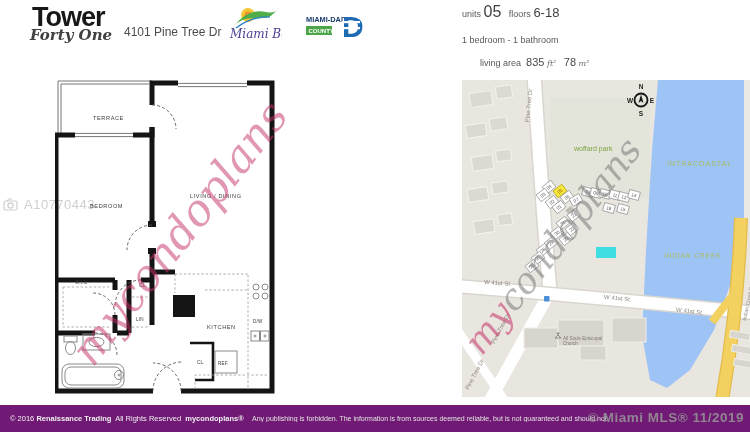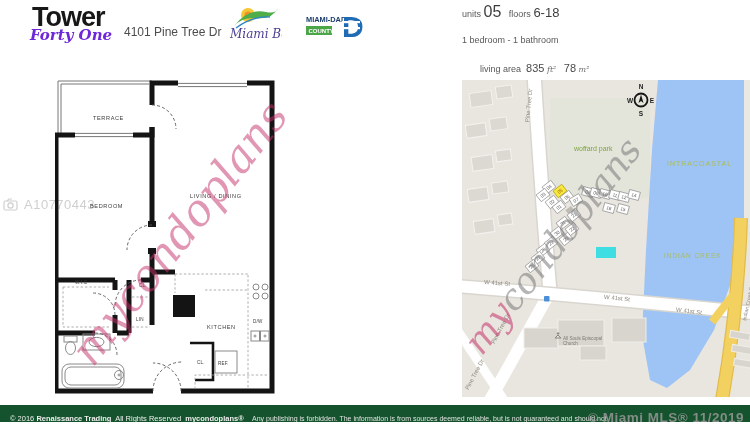--- a/index.html
+++ b/index.html
@@ -3,28 +3,28 @@
 <meta charset="utf-8">
 <style>
   html,body{margin:0;padding:0;}
   body{width:750px;height:432px;position:relative;overflow:hidden;background:#fff;
        font-family:"Liberation Sans",sans-serif;-webkit-font-smoothing:antialiased;}
   .abs{position:absolute;}
 
   
   .logo-tower{left:16px;top:2px;font-weight:900;font-size:27px;letter-spacing:-1px;color:#171717;margin-left:16px;}
   .logo-fortyone{left:30px;top:26px;font-family:"DejaVu Serif",serif;font-style:italic;font-weight:bold;
-                 font-size:15px;color:#6d28d9;}
+                 font-size:15px;color:#404040;}
   .address{left:124px;top:25px;font-size:12px;color:#4c4c4c;}
   .unit-info{left:462px;top:3px;color:#4a4a4a;width:230px;line-height:1.15;}
   .ui-row1{font-size:9px;color:#5a5a5a;}
   .ui-big{font-size:16px;color:#3e3e3e;}
   .ui-mid{font-size:13px;color:#3e3e3e;}
   .ui-row2{font-size:9px;margin-top:14px;color:#585858;}
-  .ui-row3{font-size:9px;margin-top:16px;color:#585858;padding-left:18px;}
+  .ui-row3{font-size:9px;margin-top:10px;color:#585858;padding-left:18px;}
   .ui-num{font-size:11px;color:#4a4a4a;}
   .ui-unit{font-family:"DejaVu Serif",serif;font-style:italic;font-size:8px;color:#6a6a6a;}
 
   
   .photo-id{left:3px;top:197px;display:flex;align-items:center;gap:4px;color:#cfcfcf;}
   .photo-id span{font-size:13px;letter-spacing:.5px;}
 
   
   .plan{left:55px;top:75px;width:220px;height:325px;}
   .plan svg{position:absolute;left:0;top:0;}
@@ -54,21 +54,21 @@
   .ubox.hl{fill:#f8e93e;stroke:#b99a00;}
   .unum{font-size:4.8px;fill:#5c5c5c;text-anchor:middle;font-family:"Liberation Sans",sans-serif;}
   .unum.hlt{fill:#9c5a00;}
   .compass-letter{font-size:6.5px;font-weight:bold;fill:#1e1e1e;text-anchor:middle;font-family:"Liberation Sans",sans-serif;}
   .wm-map{left:-40px;top:146px;width:260px;text-align:center;transform:rotate(-52deg);
           font-family:"DejaVu Serif",serif;font-style:italic;font-size:36px;white-space:nowrap;pointer-events:none;}
   .wm-map .p1{color:rgba(196,48,104,.55);}
   .wm-map .p2{color:rgba(120,120,120,.55);}
 
   
-  .footer{left:0;top:405px;width:750px;height:17px;background:#14532d;color:#efefef;}
+  .footer{left:0;top:405px;width:750px;height:27px;background:#701a75;color:#efefef;}
   .footer .fl{position:absolute;left:10px;top:9px;font-size:7.5px;}
   .footer .fl b{font-size:7.5px;}
   .footer .fm{position:absolute;left:252px;top:10px;font-size:7px;color:#e2e2e2;width:470px;
               white-space:nowrap;overflow:hidden;}
   .footer .mls{position:absolute;right:6px;top:5px;font-size:13.5px;font-weight:bold;
                color:rgba(150,150,150,.85);letter-spacing:.5px;}
 
   
   .mb-logo{left:226px;top:4px;width:56px;height:46px;}
   .md-logo{left:306px;top:9px;width:58px;height:36px;}

